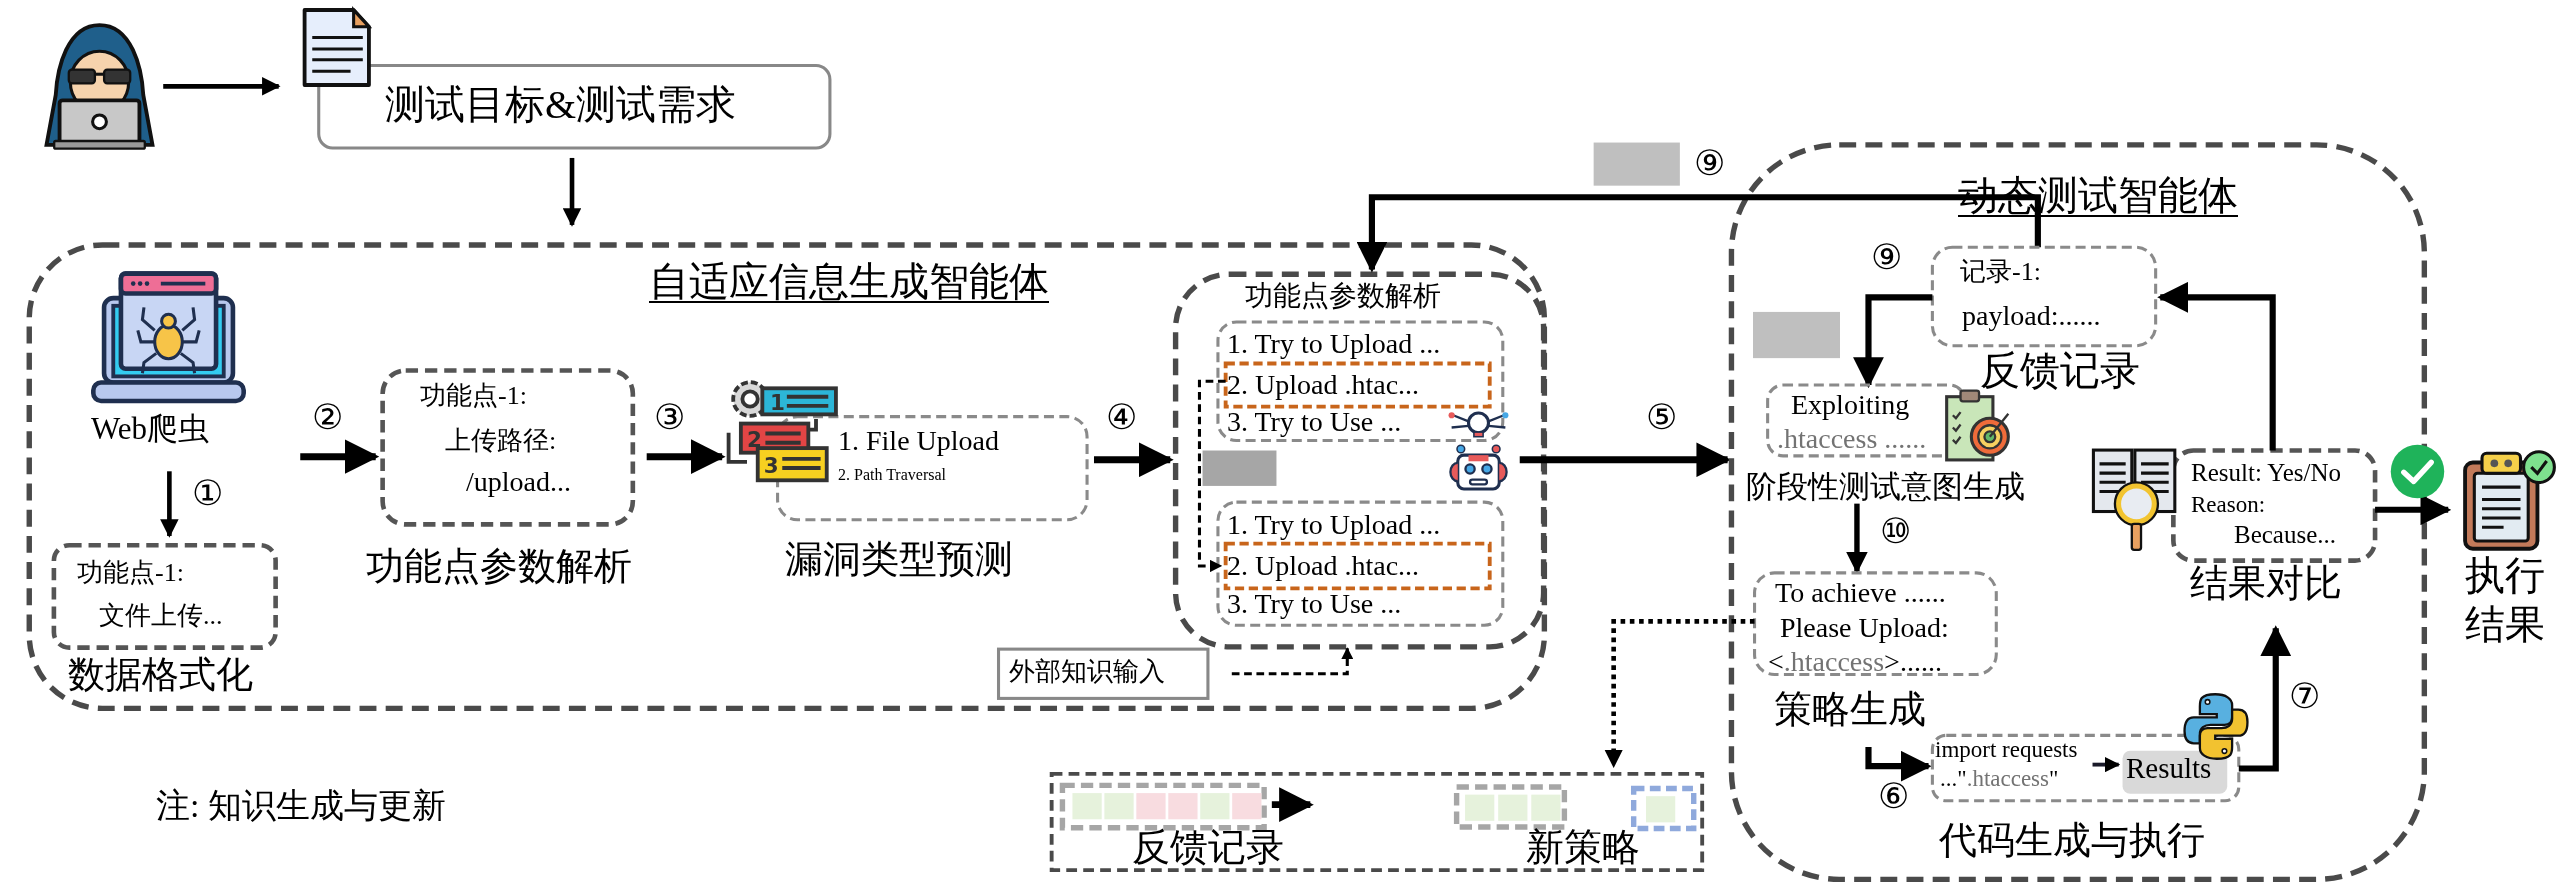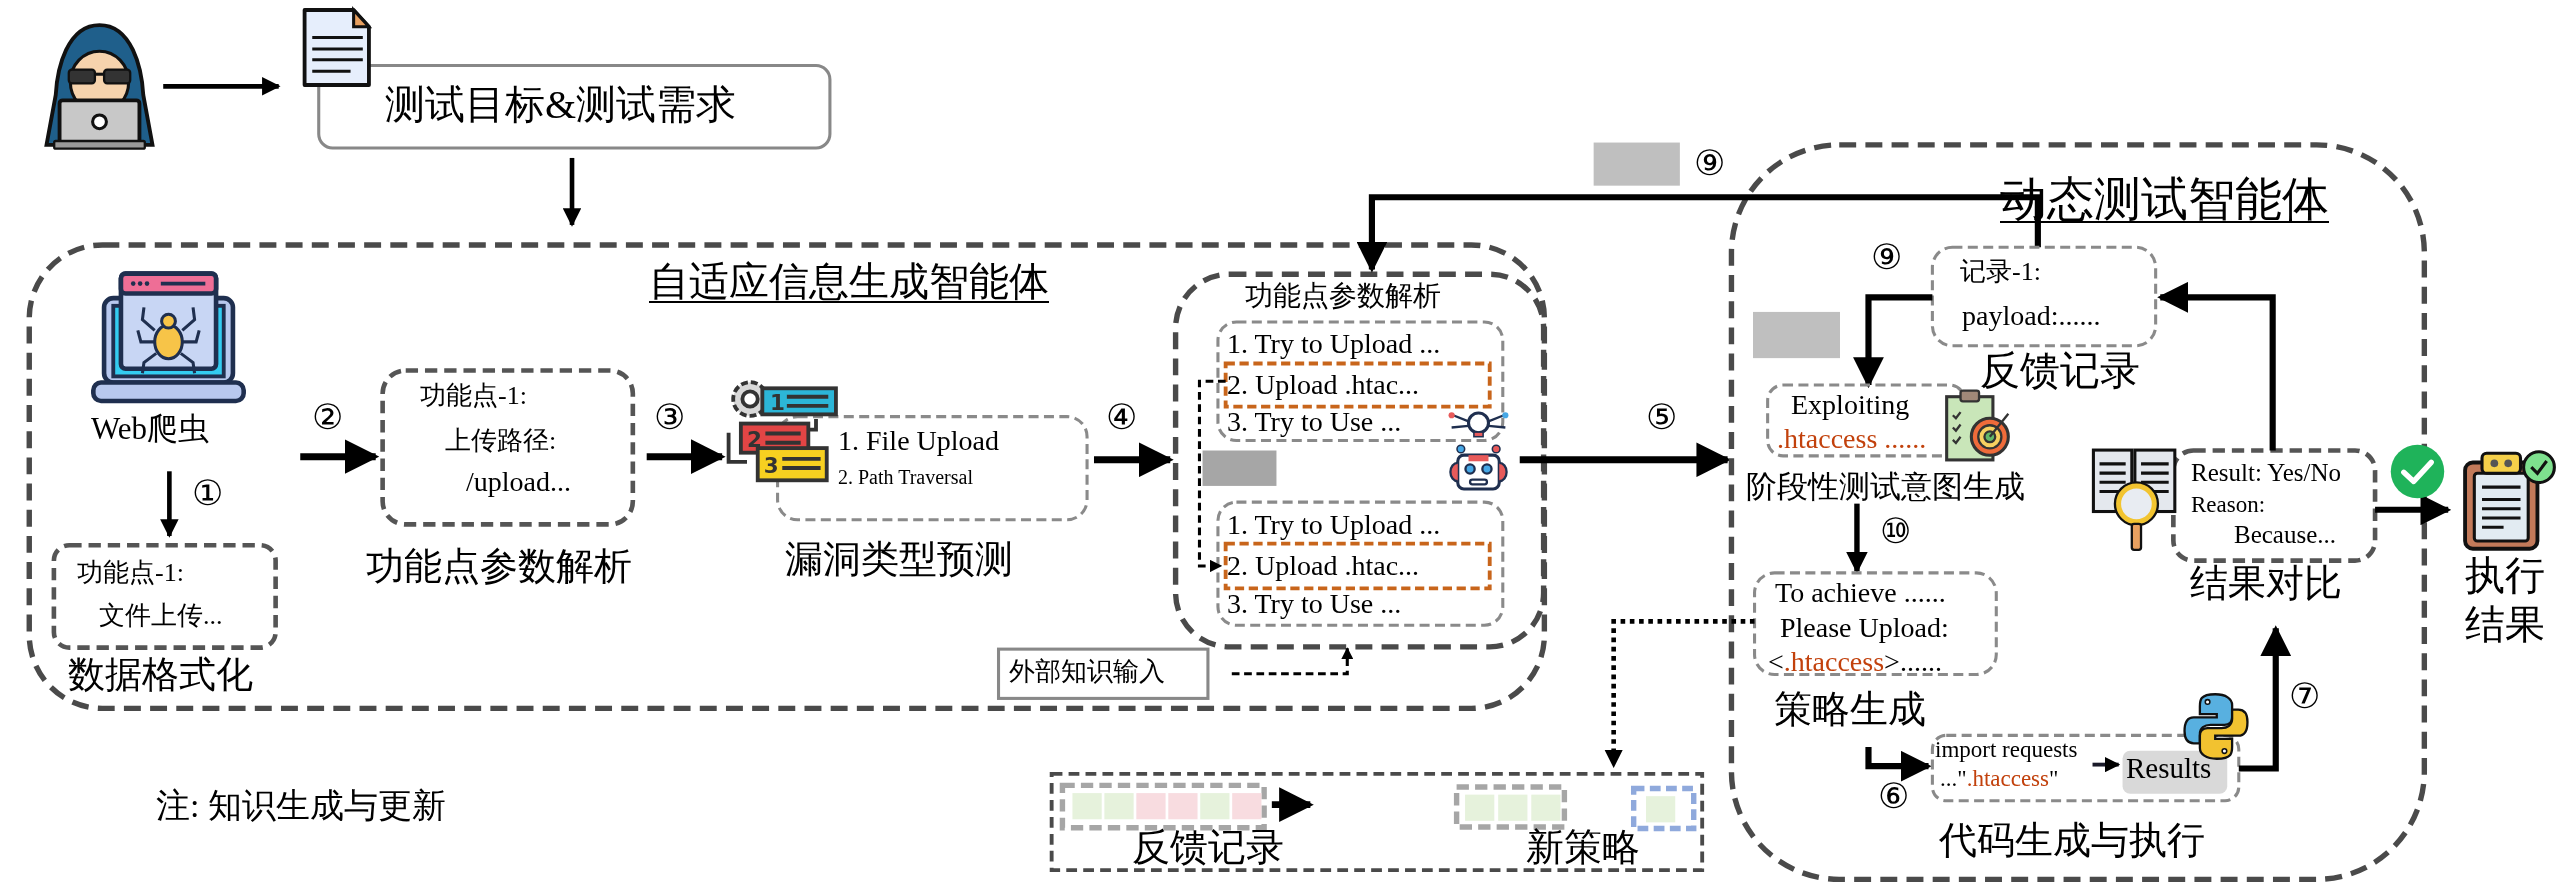--- a/index.html
+++ b/index.html
@@ -3,21 +3,21 @@
 <meta charset="utf-8">
 <style>
   html, body { margin:0; padding:0; background:#ffffff; }
   body { width:2576px; height:891px; position:relative; overflow:hidden;
          font-family:"DejaVu Serif", "Liberation Serif", serif; color:#000; }
   .abs { position:absolute; }
   svg.layer { position:absolute; left:0; top:0; }
   .lbl { position:absolute; white-space:nowrap; line-height:1; }
   .zh { font-family:Liberation Serif, serif; }
   .en { font-family:"Liberation Serif","DejaVu Serif",serif; }
-  .green { color:#c2410c; }
+  .green { color:#737373; }
   .circ { position:absolute; font-family:"DejaVu Sans","Liberation Sans",sans-serif; line-height:1; }
   .title-u { text-decoration:underline; text-decoration-thickness:2.3px; text-underline-offset:6.2px; }
 </style>
 </head>
 <body>
 
 <svg class="layer" width="2576" height="891" viewBox="0 0 3346 1157">
   <defs>
     <marker id="ah" viewBox="0 0 10 10" refX="9" refY="5" markerWidth="4" markerHeight="4" orient="auto">
       <path d="M0,0 L10,5 L0,10 z" fill="#000"></path>
@@ -236,33 +236,33 @@
 <div class="lbl zh" style="left:77px;top:560px;font-size:26px">功能点-1:</div>
 <div class="lbl zh" style="left:99px;top:603px;font-size:26px">文件上传...</div>
 <div class="lbl zh" style="left:68px;top:656px;font-size:37px">数据格式化</div>
 
 <div class="lbl zh" style="left:420px;top:383px;font-size:26px">功能点-1:</div>
 <div class="lbl zh" style="left:445px;top:428px;font-size:26px">上传路径:</div>
 <div class="lbl en" style="left:466px;top:468px;font-size:28px">/upload...</div>
 <div class="lbl zh" style="left:366px;top:547px;font-size:38px">功能点参数解析</div>
 
 <div class="lbl en" style="left:838px;top:427px;font-size:28px">1. File Upload</div>
-<div class="lbl en" style="left:838px;top:467px;font-size:20px">2. Path Traversal</div>
+<div class="lbl en" style="left:838px;top:467px;font-size:16px">2. Path Traversal</div>
 <div class="lbl zh" style="left:785px;top:540px;font-size:38px">漏洞类型预测</div>
 
 <div class="lbl zh" style="left:1245px;top:282px;font-size:28px">功能点参数解析</div>
 <div class="lbl en" style="left:1227px;top:330px;font-size:28px">1. Try to Upload ...</div>
 <div class="lbl en" style="left:1227px;top:371px;font-size:28px">2. Upload .htac...</div>
 <div class="lbl en" style="left:1227px;top:408px;font-size:28px">3. Try to Use ...</div>
 <div class="lbl en" style="left:1227px;top:511px;font-size:28px">1. Try to Upload ...</div>
 <div class="lbl en" style="left:1227px;top:552px;font-size:28px">2. Upload .htac...</div>
 <div class="lbl en" style="left:1227px;top:590px;font-size:28px">3. Try to Use ...</div>
 <div class="lbl zh" style="left:1009px;top:659px;font-size:26px">外部知识输入</div>
 
-<div class="lbl zh title-u" style="left:2000px;top:176px;font-size:47px">动态测试智能体</div>
+<div class="lbl zh title-u" style="left:1958px;top:176px;font-size:40px">动态测试智能体</div>
 
 <div class="lbl zh" style="left:1960px;top:259px;font-size:26px">记录-1:</div>
 <div class="lbl en" style="left:1962px;top:302px;font-size:28px">payload:......</div>
 <div class="lbl zh" style="left:1980px;top:351px;font-size:40px">反馈记录</div>
 
 <div class="lbl en" style="left:1791px;top:391px;font-size:28px">Exploiting</div>
 <div class="lbl en green" style="left:1777px;top:425px;font-size:28px">.htaccess ......</div>
 <div class="lbl zh" style="left:1746px;top:471px;font-size:31px">阶段性测试意图生成</div>
 
 <div class="lbl en" style="left:1775px;top:579px;font-size:28px">To achieve ......</div>

